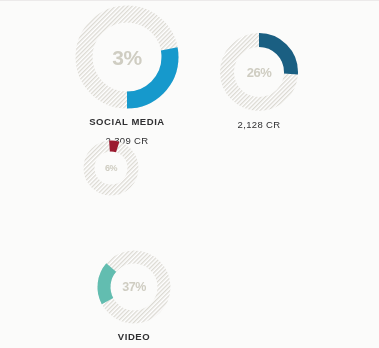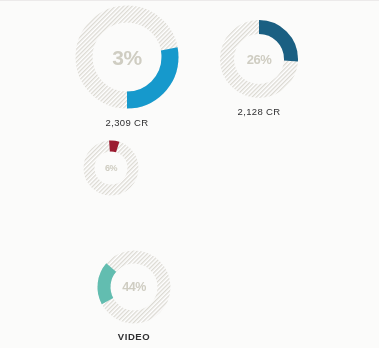--- a/index.html
+++ b/index.html
@@ -85,25 +85,26 @@
 
   <div class="donut-group g-social" style="left:74px; top:3px; width:106px;">
     <div class="donut" style="width:106px;height:106px;">
       <svg viewBox="0 0 106 106" width="106" height="106">
         <circle cx="53" cy="53" r="43" fill="none" stroke="url(#hatch)" stroke-width="17"></circle>
         <circle cx="53" cy="53" r="43" fill="none" stroke="#1699cc" stroke-width="17" stroke-dasharray="75.65 194.52" stroke-dashoffset="0" transform="rotate(-90 53 53) scale(-1,1) translate(-106,0)"></circle>
       </svg>
       <div class="pct">3%</div>
     </div>
     <div class="caption">
+      <span class="name">SOCIAL MEDIA</span>
       <span class="value">2,309 CR</span>
     </div>
   </div>
 
-  <div class="donut-group g-search" style="left:219px; top:18px; width:80px;">
+  <div class="donut-group g-search" style="left:219px; top:31px; width:80px;">
     <div class="donut" style="width:80px;height:80px;">
       <svg viewBox="0 0 80 80" width="80" height="80">
         <circle cx="40" cy="40" r="32" fill="none" stroke="url(#hatch)" stroke-width="14"></circle>
         <circle cx="40" cy="40" r="32" fill="none" stroke="#1a5f82" stroke-width="14" stroke-dasharray="52.28 148.77" stroke-dashoffset="0" transform="rotate(-90 40 40)"></circle>
       </svg>
       <div class="pct">26%</div>
     </div>
     <div class="caption">
       <span class="value">2,128 CR</span>
     </div>
@@ -119,21 +120,21 @@
     </div>
   </div>
 
 
   <div class="donut-group g-video" style="left:96px; top:248px; width:76px;">
     <div class="donut" style="width:76px;height:76px;">
       <svg viewBox="0 0 76 76" width="76" height="76">
         <circle cx="38" cy="38" r="30" fill="none" stroke="url(#hatch)" stroke-width="13"></circle>
         <circle cx="38" cy="38" r="30" fill="none" stroke="#62bdb0" stroke-width="13" stroke-dasharray="35.81 152.70" stroke-dashoffset="0" transform="rotate(152 38 38)"></circle>
       </svg>
-      <div class="pct">44%</div>
+      <div class="pct">37%</div>
     </div>
     <div class="caption">
       <span class="name">VIDEO</span>
       <span class="value">1,598 CR</span>
     </div>
   </div>
 
 </div>
 
 </body></html>

